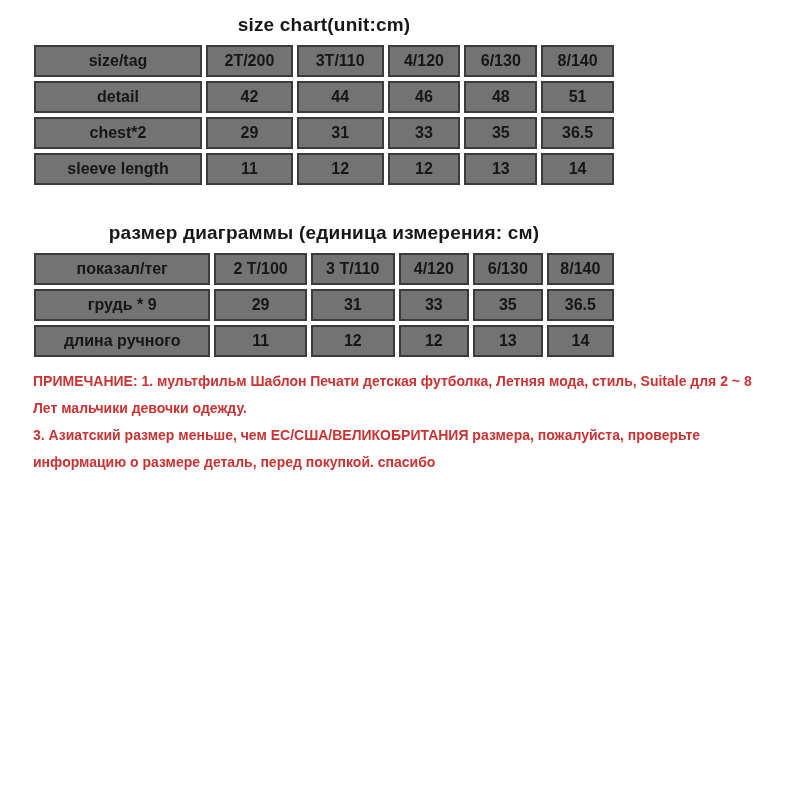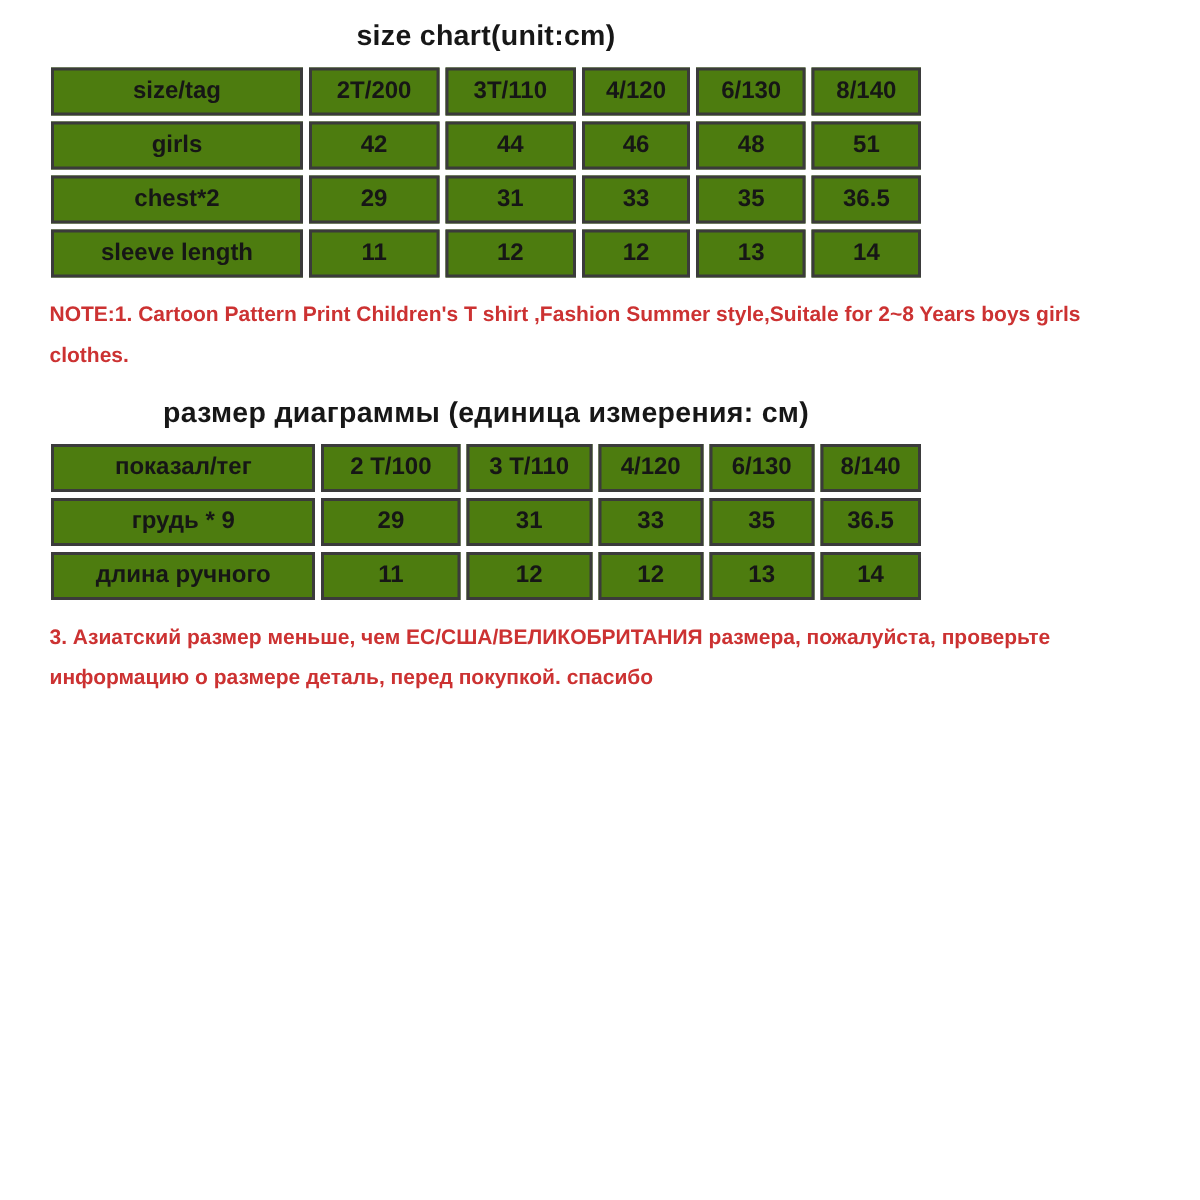--- a/index.html
+++ b/index.html
@@ -28,38 +28,38 @@
     margin: 8px 0 5px 0;
   }
   table.size-table {
     width: 100%;
     border-collapse: separate;
     border-spacing: 4px;
     table-layout: fixed;
   }
   table.size-table td {
     border: 2px solid #3b3b3b;
-    background: #4d7c0f;
+    background: #737373;
     text-align: center;
     vertical-align: middle;
     font-size: 16px;
     color: #161616;
     padding: 5px 2px;
     white-space: nowrap;
     overflow: hidden;
   }
   .notes {
     margin: 7px 0 0 3px;
     width: 742px;
     color: #cc3232;
     font-size: 14px;
     line-height: 27px;
   }
   .notes p { margin: 0; }
-  .section-ru { margin-top: 15px; }
+  .section-ru { margin-top: 33px; }
   
   .col-en-0 { width: 30%;   }
   .col-en-1 { width: 15.5%; }
   .col-en-2 { width: 15.5%; }
   .col-en-3 { width: 13%;   }
   .col-en-4 { width: 13%;   }
   .col-en-5 { width: 13%;   }
   
   .col-ru-0 { width: 31.5%; }
   .col-ru-1 { width: 16.5%; }
@@ -88,21 +88,21 @@
       <tbody>
         <tr>
           <td>size/tag</td>
           <td>2T/200</td>
           <td>3T/110</td>
           <td>4/120</td>
           <td>6/130</td>
           <td>8/140</td>
         </tr>
         <tr>
-          <td>girls</td>
+          <td>detail</td>
           <td>42</td>
           <td>44</td>
           <td>46</td>
           <td>48</td>
           <td>51</td>
         </tr>
         <tr>
           <td>chest*2</td>
           <td>29</td>
           <td>31</td>
@@ -115,21 +115,20 @@
           <td>11</td>
           <td>12</td>
           <td>12</td>
           <td>13</td>
           <td>14</td>
         </tr>
       </tbody>
     </table>
 
     <div class="notes">
-      <p>NOTE:1. Cartoon Pattern Print Children's T shirt ,Fashion Summer style,Suitale for 2~8 Years boys girls clothes.</p>
     </div>
   </div>
 
   <div class="section-ru">
     <div class="chart-title">размер диаграммы (единица измерения: см)</div>
 
     <table class="size-table">
       <colgroup>
         <col class="col-ru-0">
           <col class="col-ru-1">
@@ -160,17 +159,18 @@
           <td>11</td>
           <td>12</td>
           <td>12</td>
           <td>13</td>
           <td>14</td>
         </tr>
       </tbody>
     </table>
 
     <div class="notes">
+      <p>ПРИМЕЧАНИЕ: 1. мультфильм Шаблон Печати детская футболка, Летняя мода, стиль, Suitale для 2 ~ 8 Лет мальчики девочки одежду.</p>
       <p>3. Азиатский размер меньше, чем ЕС/США/ВЕЛИКОБРИТАНИЯ размера, пожалуйста, проверьте информацию о размере деталь, перед покупкой. спасибо</p>
     </div>
   </div>
 
 </div>
 
 </body></html>

